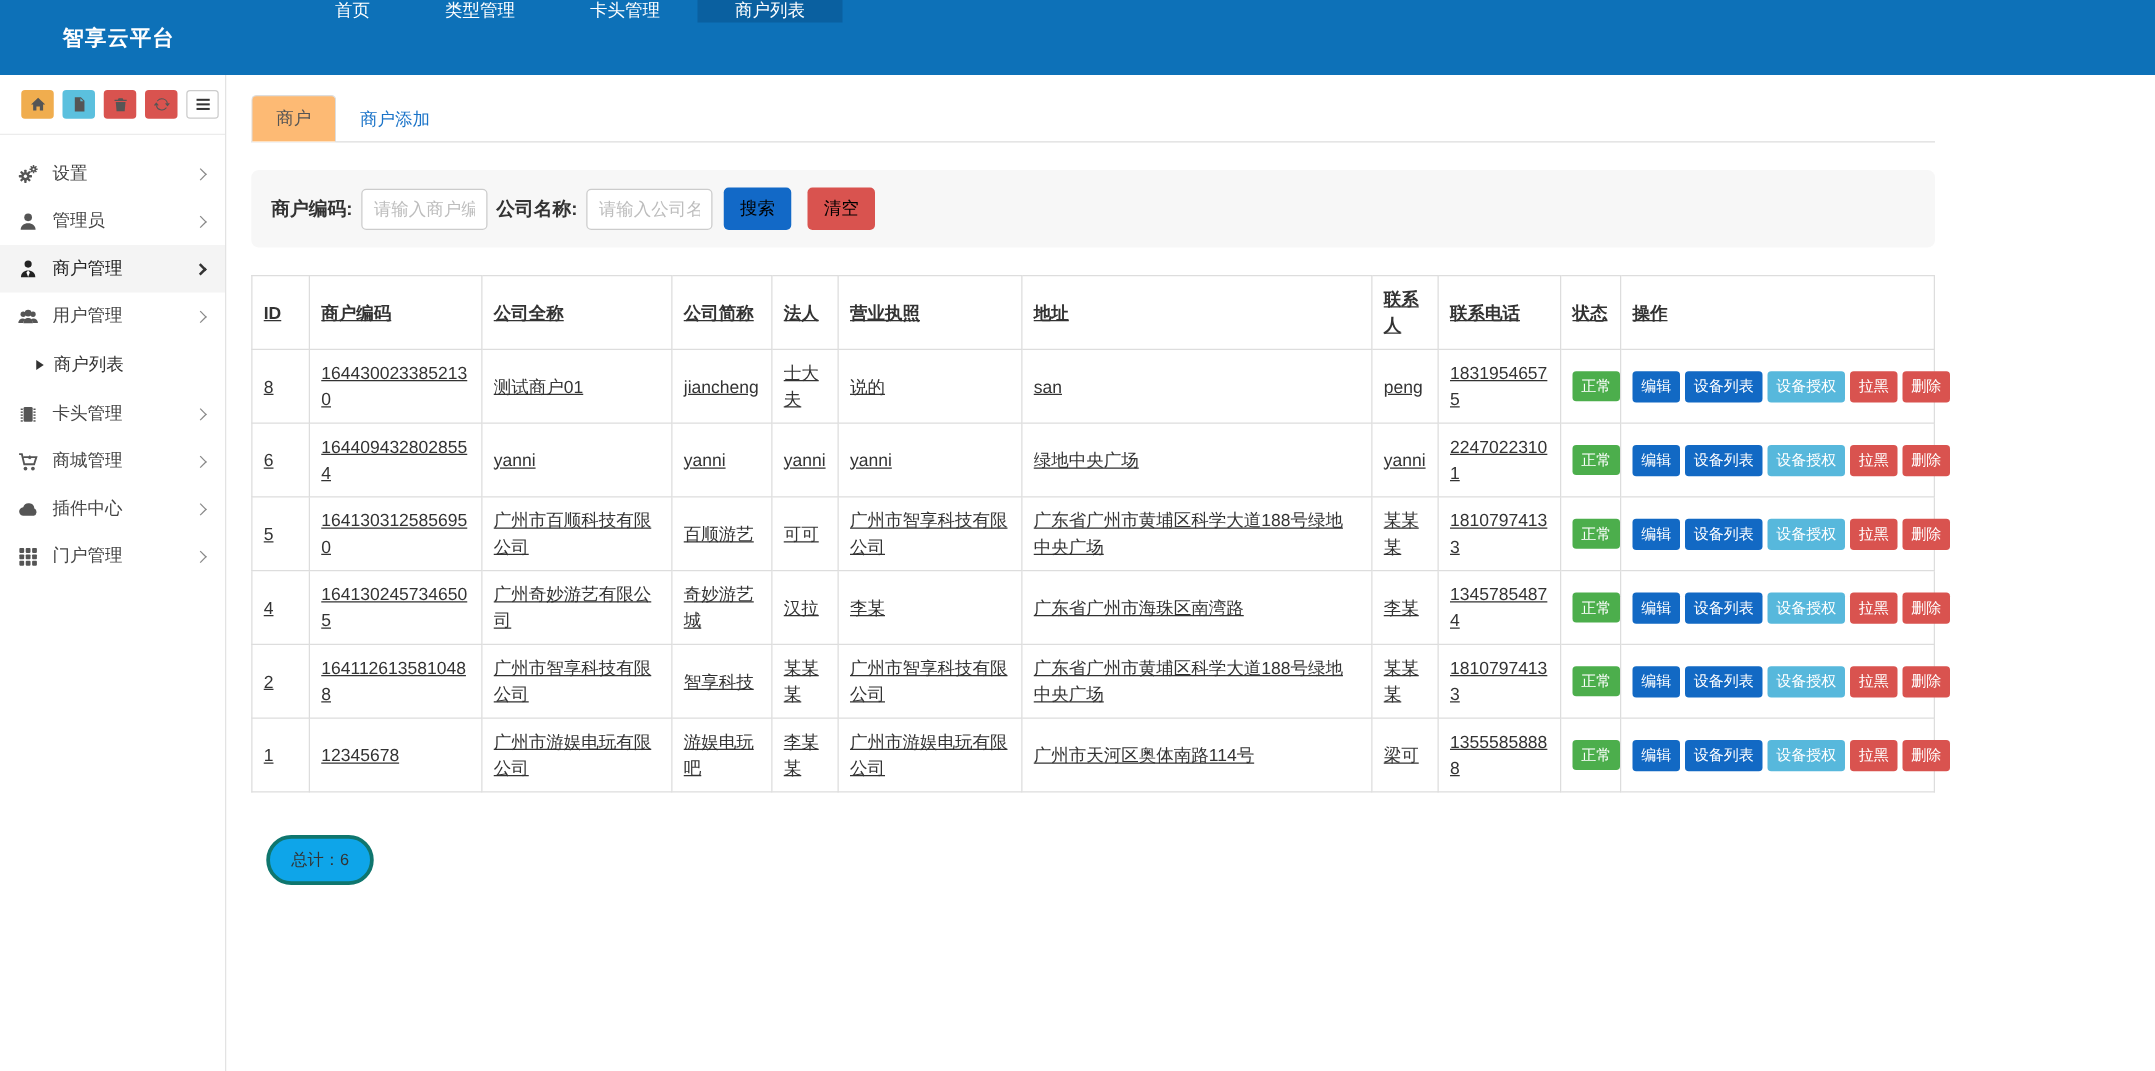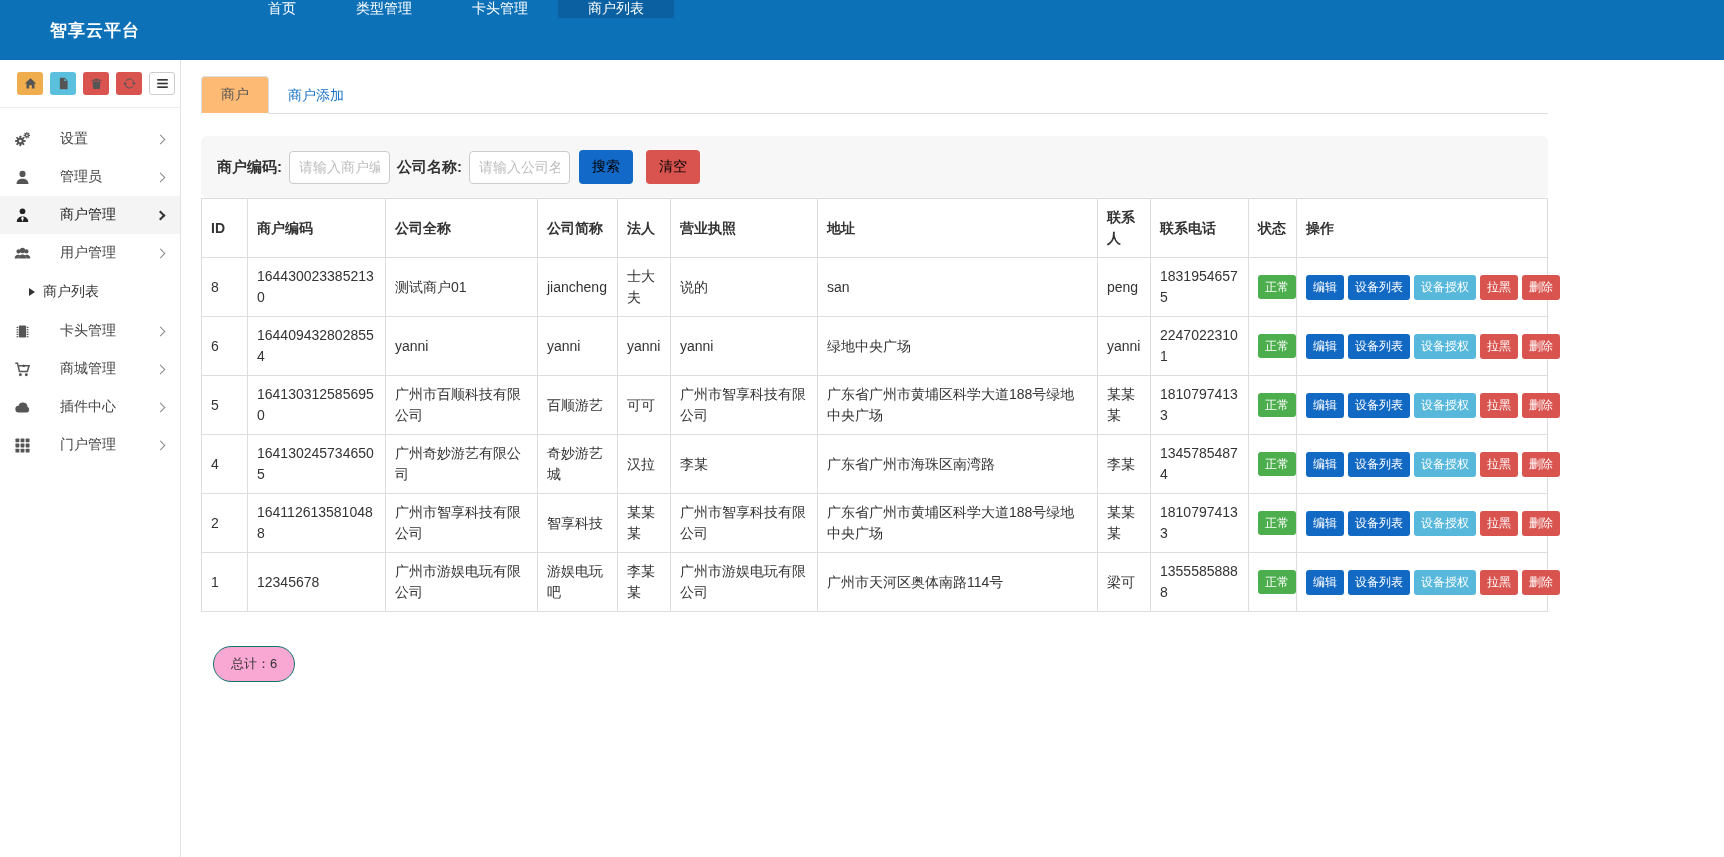--- a/index.html
+++ b/index.html
@@ -45,21 +45,21 @@
     display:flex; align-items:center; justify-content:center; padding:0; color:#fff;
   }
   .tb-warning { background:#f0ad4e; }
   .tb-info    { background:#5bc0de; }
   .tb-danger  { background:#d9534f; }
   .tb-default { background:#fff; border:1px solid #ccc; color:#333; }
   
   .side-menu { padding-top:12px; }
   .menu-item {
     display:flex; align-items:center; height:38px; padding:0 16px 0 14px;
-    color:#444; cursor:pointer; gap:29px;
+    color:#444; cursor:pointer; gap:11px;
   }
   .menu-item.active { background:#f4f4f4; color:#222; }
   .menu-item .mi-label { flex:1; font-size:14px; }
   .chev {
     width:7px; height:7px; border-top:1px solid #888; border-right:1px solid #888;
     transform:rotate(45deg); flex:0 0 auto;
   }
   .menu-item.active .chev { border-width:2px; border-color:#333; }
   .submenu-item {
     display:flex; align-items:center; gap:8px; height:40px; padding-left:29px;
@@ -94,22 +94,22 @@
   }
   .search-input::placeholder { color:#bdbdbd; }
   .btn {
     height:34px; padding:0 13px; border:none; border-radius:4px; color:#000000;
     font-size:14px; cursor:pointer; font-family:inherit;
   }
   .btn-search { background:#1269c7; margin-left:2px; }
   .btn-clear  { background:#d9534f; margin-left:13px; }
   
   table.data-table {
-    border-collapse:collapse; width:1347px; table-layout:fixed;
-    font-size:14px; color:#333;
+    border-collapse:collapse; margin-top:22px; width:1347px; table-layout:fixed;
+    font-size:14px; color:#333;text-decoration:underline;
   }
   .data-table th, .data-table td {
     border:1px solid #ddd; padding:8px 9px; text-align:left; vertical-align:middle;
     line-height:1.5; word-wrap:break-word;
   }
   .data-table th { font-weight:bold; }
   .badge-success {
     display:inline-block; background:#4cae4c; color:#fff; font-size:12px;
     padding:3px 7px; border-radius:3px; white-space:nowrap;
   }
@@ -117,22 +117,22 @@
   .btn-xs {
     border:none; border-radius:3px; color:#fff; font-size:12px; padding:4px 7px;
     margin-right:4px; cursor:pointer; font-family:inherit; white-space:nowrap;
   }
   .btn-primary { background:#1269c4; }
   .btn-info    { background:#57b8dc; }
   .btn-danger  { background:#d9534f; }
   
   .total-pill {
     display:inline-block; margin:34px 0 0 12px; padding:8px 17px;
-    border:1px solid #0f766e; border-radius:999px; font-size:13px; color:#333;
-    background:#f9a8d4;
+    border:3px solid #0f766e; border-radius:999px; font-size:13px; color:#333;
+    background:#0ea5e9;
   }
 </style>
 </head>
 <body>
 
 <div class="navbar">
   <div class="brand">智享云平台</div>
   <div class="nav-links">
     <div class="nav-link">首页</div>
     <div class="nav-link">类型管理</div>

